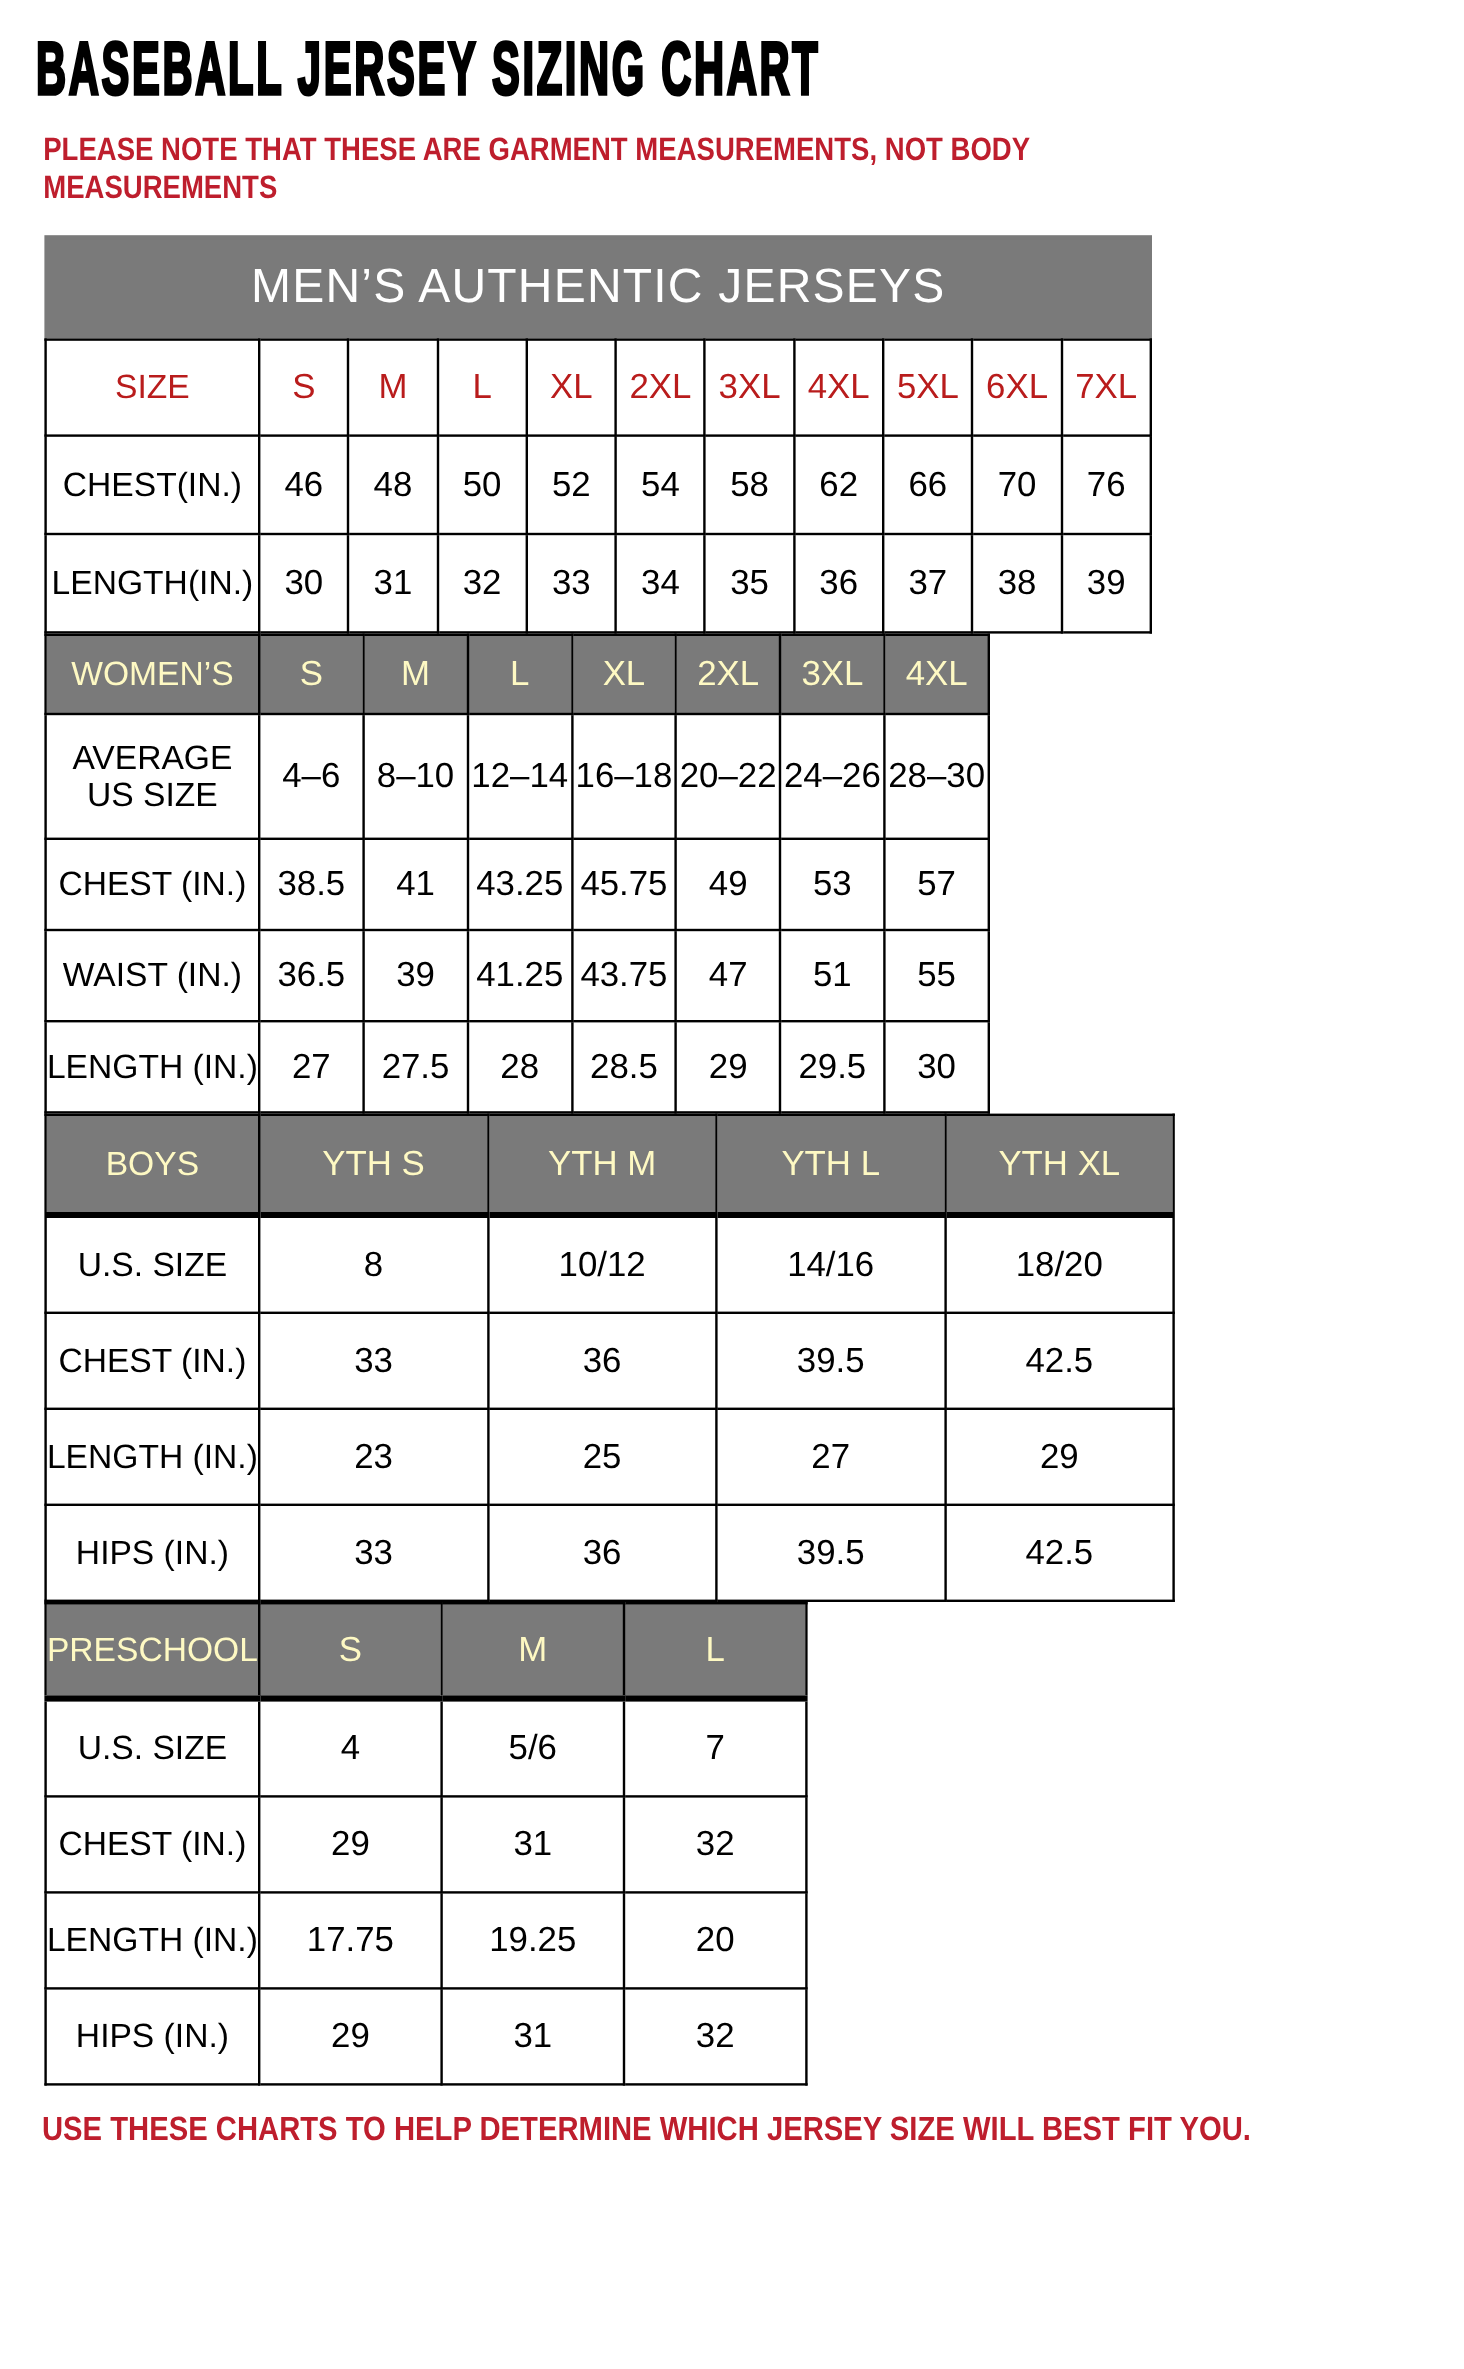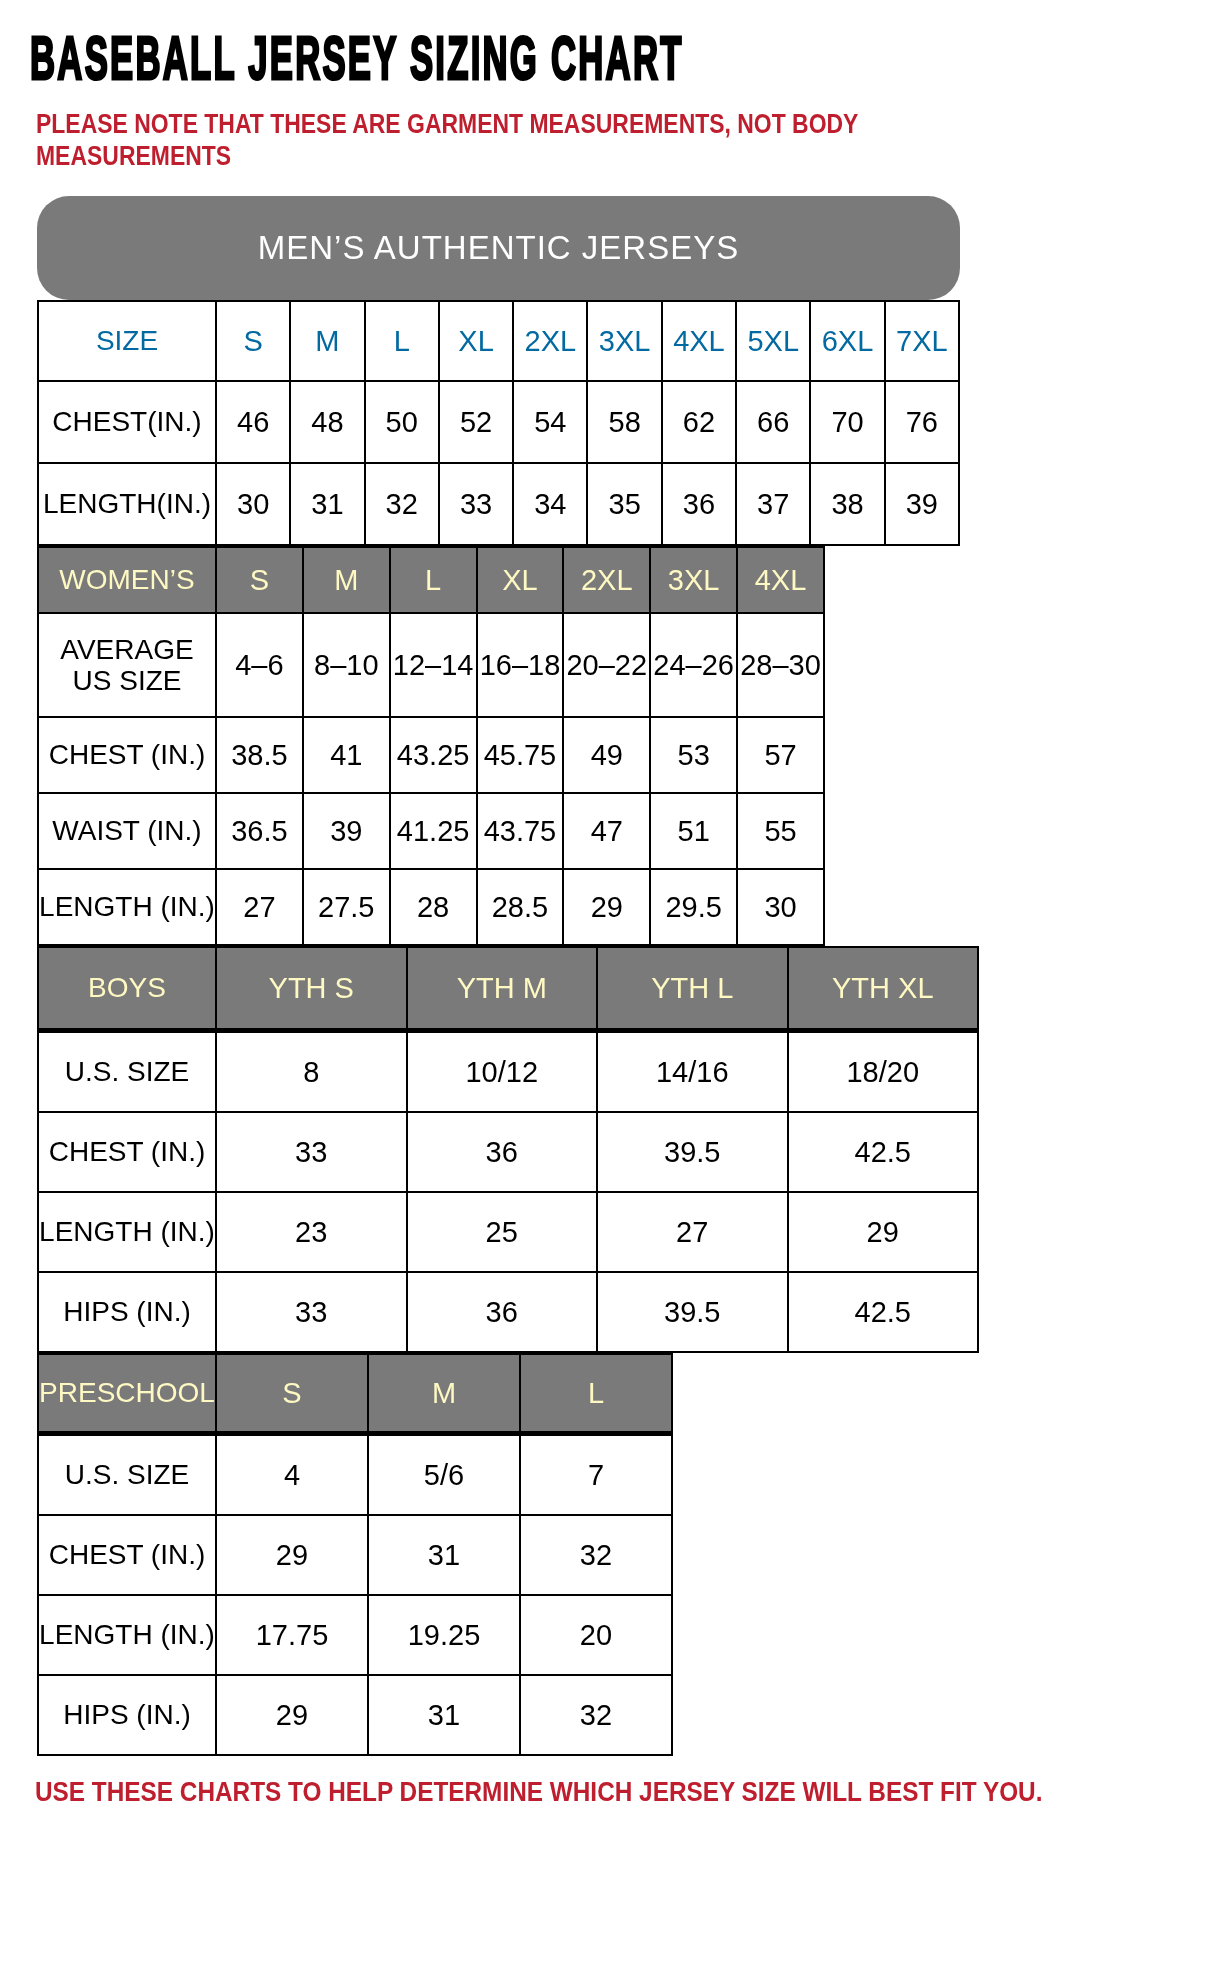--- a/index.html
+++ b/index.html
@@ -20,41 +20,41 @@
   .note{
     margin:18px 0 0 36px;
     color:var(--accent-red,#be1e2d);
     font-size:27px; line-height:32px; font-weight:bold;
     transform:scaleX(0.85); transform-origin:left top;
     white-space:nowrap;
   }
   .note-line{ display:block; }
 
   .banner{
-    width:923px; height:104px; margin:24px 0 0 37px;
+    width:923px; height:86px; margin:24px 0 0 37px;
     background:var(--header-gray,#7a7a7a); color:#fff;
     display:flex; align-items:center; justify-content:center;
-    font-size:33px; letter-spacing:1px;border-radius:32px;
+    font-size:40px; letter-spacing:1px;
   }
 
   table.sizing-table{
     border-collapse:collapse; table-layout:fixed;
     margin:0 0 0 37px; text-align:center; font-size:29px;
   }
   .sizing-table col.label-col{ width:178px; }
   .sizing-table th, .sizing-table td{
     border:2px solid #000; padding:0; font-weight:normal;
     vertical-align:middle; overflow:hidden;
   }
   .sizing-table th:first-child, .sizing-table td:first-child{ font-size:28px; }
 
   .gray-head thead th{ background:var(--header-gray,#7a7a7a); color:#fef9c3; }
 
   .t-mens{ width:923px; }
-  .t-mens thead th{ height:78px; background:#fff; color:#0369a1; }
+  .t-mens thead th{ height:78px; background:#fff; color:#b91c1c; }
   .t-mens tbody td{ height:80px; }
 
   .t-womens{ width:788px; margin-top:62px; }
   .t-womens thead th{ height:64px; }
   .t-womens tbody td{ height:74px; }
   .t-womens tbody tr:first-child td{ height:102px; line-height:31px; }
 
   .t-boys{ width:942px; margin-top:16px; }
   .t-boys thead th{ height:80px; border-bottom-width:5px; }
   .t-boys tbody td{ height:78px; }

